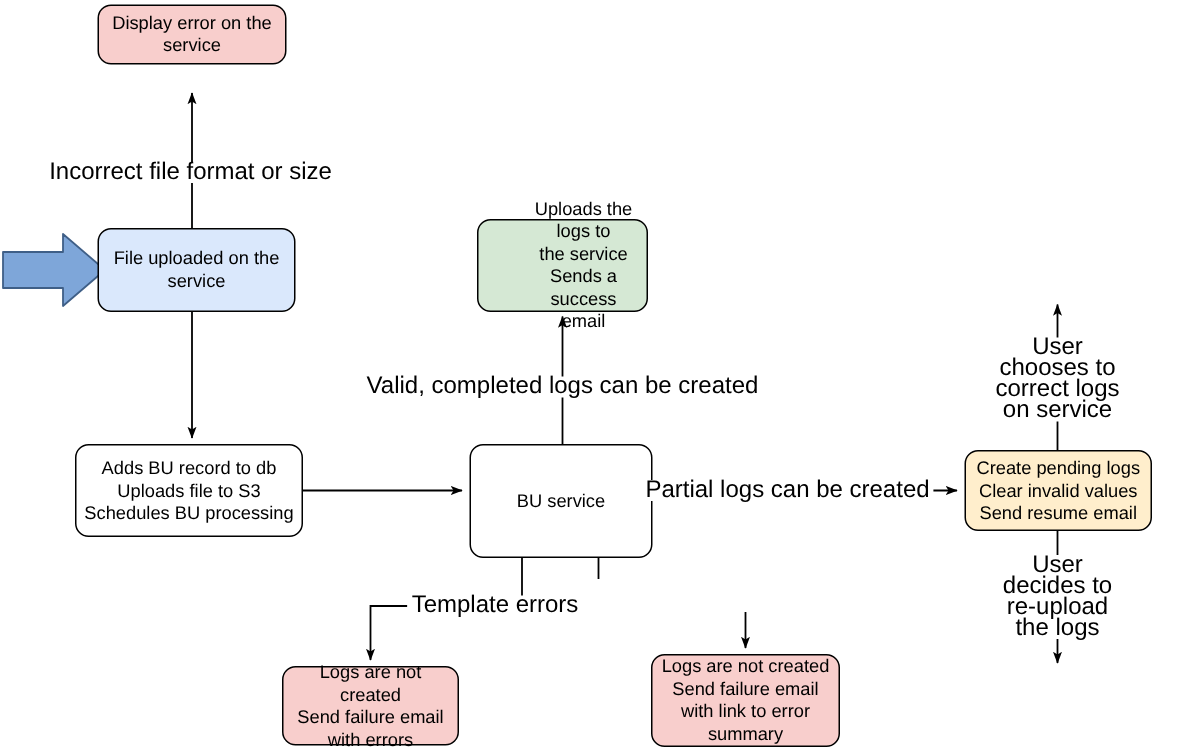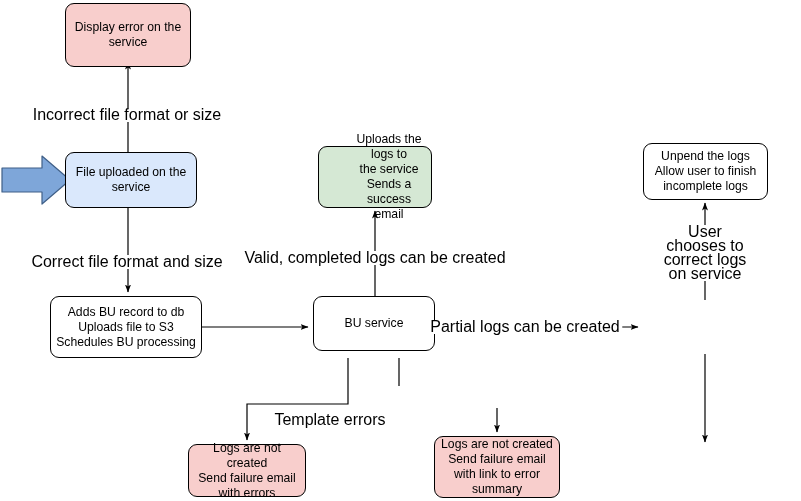--- a/index.html
+++ b/index.html
@@ -77,59 +77,59 @@
 
     <path d="M399,358 L399,386 M497,408 L497,432" fill="none" stroke="#000000" stroke-width="1.2" marker-end="url(#arrowhead)"></path>
 
     <line x1="705" y1="300" x2="705" y2="203" stroke="#000000" stroke-width="1.2" marker-end="url(#arrowhead)"></line>
 
     <line x1="705" y1="354" x2="705" y2="442" stroke="#000000" stroke-width="1.2" marker-end="url(#arrowhead)"></line>
 
     <path d="M2,168 L42,168 L42,156 L70,180 L42,204 L42,192 L2,192 Z" fill="#7ea6d9" stroke="#3f5f87" stroke-width="1.2" stroke-linejoin="round"></path>
   </svg>
 
-  <div class="node" style="left:65px;top:3px;width:126px;height:64px;background:#f8cecc;">Display error on the
+  <div class="node" style="left:65px;top:3px;width:126px;height:40px;background:#f8cecc;">Display error on the
 service</div>
 
   <div class="node" style="left:65px;top:152px;width:132px;height:56px;background:#dae8fc;">File uploaded on the
 service</div>
 
   <div class="node" style="left:50px;top:296px;width:152px;height:62px;background:#ffffff;">Adds BU record to db
 Uploads file to S3
 Schedules BU processing</div>
 
   <div class="node" style="left:318px;top:146px;width:114px;height:62px;background:#d5e8d4;padding-left:32px;">Uploads the logs to
 the service
 Sends a success
 email</div>
 
-  <div class="node" style="left:313px;top:296px;width:122px;height:55px;background:#ffffff;">BU service</div>
+  <div class="node" style="left:313px;top:296px;width:122px;height:76px;background:#ffffff;">BU service</div>
 
   <div class="node" style="left:188px;top:444px;width:118px;height:53px;background:#f8cecc;">Logs are not created
 Send failure email
 with errors</div>
 
   <div class="node" style="left:434px;top:436px;width:126px;height:62px;background:#f8cecc;">Logs are not created
 Send failure email
 with link to error
 summary</div>
 
-  <div class="node" style="left:643px;top:143px;width:125px;height:57px;background:#ffffff;">Unpend the logs
-Allow user to finish
-incomplete logs</div>
 
+  <div class="node" style="left:643px;top:300px;width:125px;height:54px;background:#ffeecc;">Create pending logs
+Clear invalid values
+Send resume email</div>
 
 
   <div class="edge-label" style="left:127px;top:115px;transform:translate(-50%,-50%);">Incorrect file format or size</div>
 
-  <div class="edge-label" style="left:127px;top:262px;transform:translate(-50%,-50%);">Correct file format and size</div>
 
   <div class="edge-label" style="left:525px;top:327px;transform:translate(-50%,-50%);">Partial logs can be created</div>
 
   <div class="edge-label" style="left:375px;top:258px;transform:translate(-50%,-50%);">Valid, completed logs can be created</div>
 
   <div class="edge-label" style="left:705px;top:253px;transform:translate(-50%,-50%);">User chooses to correct logs on service</div>
 
-  <div class="edge-label" style="left:330px;top:404px;transform:translate(-50%,-50%);margin-top:16px;">Template errors</div>
+  <div class="edge-label" style="left:330px;top:404px;transform:translate(-50%,-50%);">Template errors</div>
 
 
+  <div class="edge-label" style="left:705px;top:398px;transform:translate(-50%,-50%);">User decides to re-upload the logs</div>
 
 </div>
 
 </body></html>

